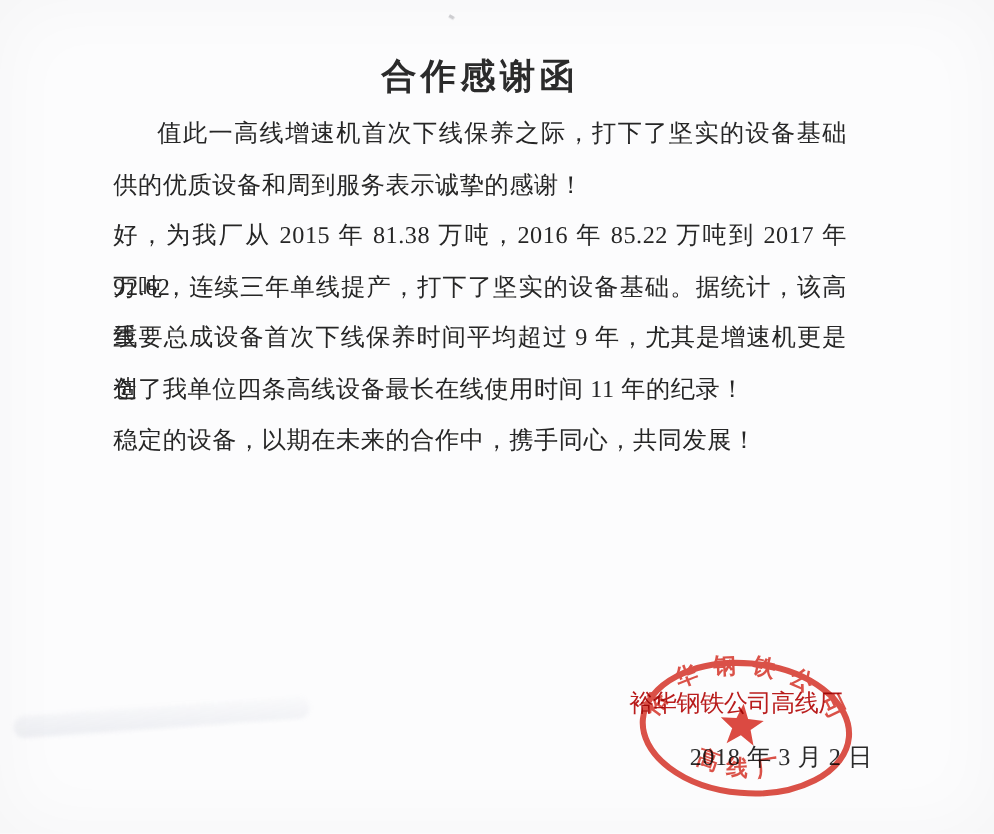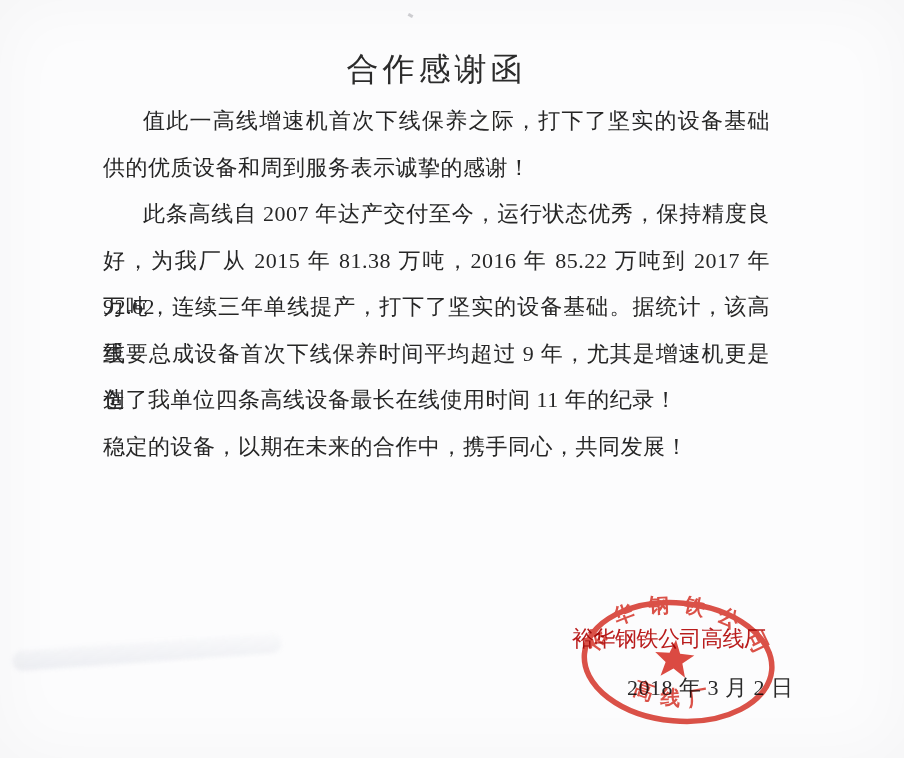--- a/index.html
+++ b/index.html
@@ -5,21 +5,21 @@
   html,body { margin:0; padding:0; background:#ffffff; }
   .page {
     position:relative; width:904px; height:758px;
     background:#fcfcfd; overflow:hidden;
     font-family:"Liberation Serif","DejaVu Serif",serif;
     color:#262626;
     box-shadow: inset 0 0 70px rgba(0,0,0,0.03);
   }
   .title {
     position:absolute; top:48px; left:103px; width:667px; margin:0;
-    text-align:center; font-size:32px; font-weight:400; letter-spacing:4px;
+    text-align:center; font-size:32px; font-weight:700; letter-spacing:4px;
     color:#2b2b2b;
   }
   .body-block { position:absolute; top:98px; left:103px; width:667px; }
   .line {
     font-size:22px; height:46.5px; line-height:46.5px;
     letter-spacing:0.5px; white-space:normal;
   }
   .just { text-align:justify; text-align-last:justify; }
   .indent { text-indent:40px; }
   .signature {
@@ -56,21 +56,20 @@
 <div class="page">
 
   <div class="speck"></div>
   <div class="smudge"></div>
 
   <h1 class="title">合作感谢函</h1>
 
   <div class="body-block">
     <div class="line just indent">值此一高线增速机首次下线保养之际，打下了坚实的设备基础</div>
     <div class="line">供的优质设备和周到服务表示诚挚的感谢！</div>
-    <div class="line just indent">此条高线自 2007 年达产交付至今，运行状态优秀，保持精度良</div>
     <div class="line just">好，为我厂从 2015 年 81.38 万吨，2016 年 85.22 万吨到 2017 年 92.62</div>
     <div class="line just">万吨，连续三年单线提产，打下了坚实的设备基础。据统计，该高线</div>
     <div class="line just">重要总成设备首次下线保养时间平均超过 9 年，尤其是增速机更是创</div>
     <div class="line">造了我单位四条高线设备最长在线使用时间 11 年的纪录！</div>
     <div class="line">稳定的设备，以期在未来的合作中，携手同心，共同发展！</div>
   </div>
 
   <div class="signature">裕华钢铁公司高线厂</div>
 
   <div class="date">2018 年 3 月 2 日</div>

